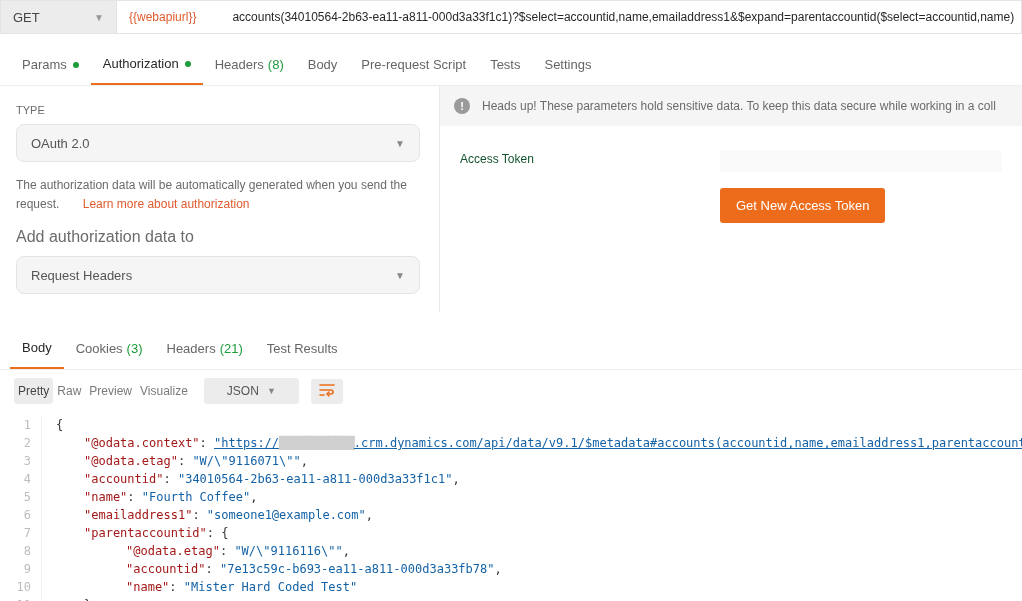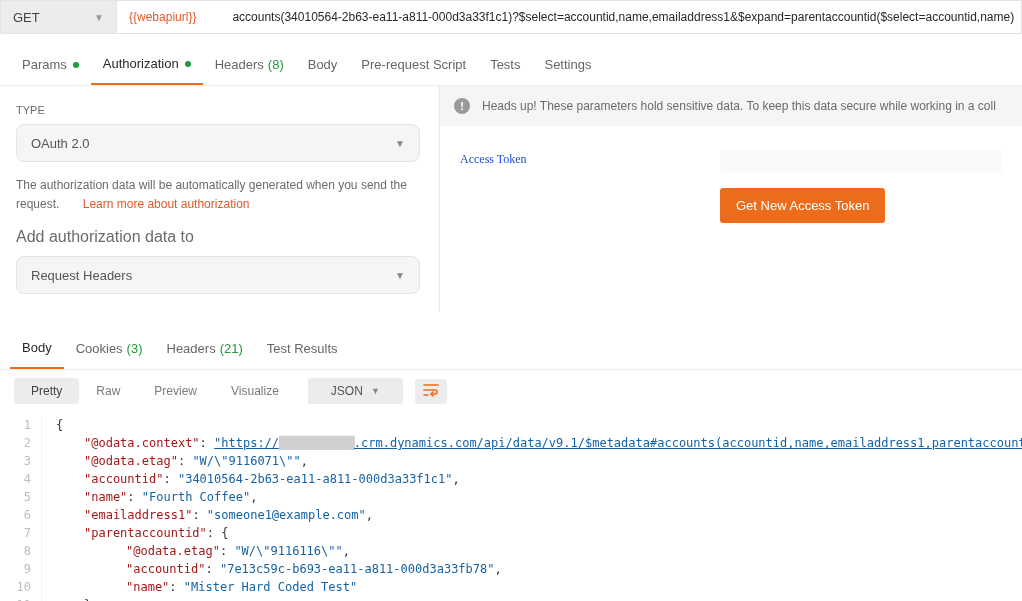--- a/index.html
+++ b/index.html
@@ -29,34 +29,34 @@
 .select-box { height: 38px; background: #f5f5f5; border: 1px solid #e4e4e4; border-radius: 8px; display: flex; align-items: center; justify-content: space-between; padding: 0 14px; font-size: 13px; color: #555; max-width: 404px; }
 .select-box .chev { color: #888; font-size: 10px; }
 .help-text { font-size: 12px; color: #6b6b6b; line-height: 1.6; margin: 14px 0; }
 .help-text a { color: #e05a2e; text-decoration: none; margin-left: 20px; }
 .sub-label { font-size: 16px; color: #6b6b6b; margin: 14px 0 10px 0; }
 
 .info-banner { background: #f5f5f5; padding: 12px 14px; display: flex; align-items: center; color: #6b6b6b; font-size: 12px; }
 .info-banner .info-icon { width: 16px; height: 16px; border-radius: 50%; background: #9a9a9a; color: #fff; display: flex; align-items: center; justify-content: center; font-size: 11px; font-weight: bold; margin-right: 12px; flex-shrink: 0; }
 
 .token-row { display: flex; align-items: flex-start; padding: 24px 20px 10px 20px; }
-.token-label { width: 260px; font-size: 12px; color: #1d4ed8; padding-top: 2px; font-family: Liberation Serif, serif; }
+.token-label { width: 260px; font-size: 12px; color: #14532d; padding-top: 2px; }
 .token-right { flex: 1; }
 .token-blur { height: 22px; background: #f6f6f6; opacity: 0.6; margin-bottom: 16px; border-radius: 2px; }
 .btn-orange { background: #ec6c1b; color: #fff; border: none; padding: 10px 16px; font-size: 13px; border-radius: 3px; cursor: pointer; }
 
 
 .resp-tabs { display: flex; border-bottom: 1px solid #eee; padding: 0 10px; margin-top: 16px; }
 .resp-tab { padding: 12px 12px; font-size: 13px; color: #666; cursor: pointer; display: flex; align-items: center; }
 .resp-tab.active { color: #282828; border-bottom: 2px solid #ec6c1b; }
 .resp-tab .badge { color: #1c9b3a; margin-left: 4px; }
 
 
 .view-bar { display: flex; align-items: center; padding: 8px 14px; }
-.view-btn { padding: 6px 17px; font-size: 12px; color: #7a7a7a; cursor: pointer; }
+.view-btn { padding: 6px 4px; font-size: 12px; color: #7a7a7a; cursor: pointer; }
 .view-btn.active { background: #ececec; border-radius: 3px; color: #444; }
 .format-sel { margin-left: 12px; padding: 6px 23px; background: #ececec; border-radius: 3px; display: flex; align-items: center; font-size: 12px; color: #555; }
 .format-sel .chev { margin-left: 8px; font-size: 9px; color: #888; }
 .wrap-icon { margin-left: 12px; padding: 4px 8px; background: #ececec; border-radius: 3px; color: #ec6c1b; }
 
 
 .code-area { display: flex; padding: 4px 0 14px 0; font-family: Consolas, Monaco, monospace; font-size: 12px; line-height: 18px; }
 .gutter { width: 42px; text-align: right; color: #bdbdbd; padding-right: 10px; user-select: none; border-right: 1px solid #f2f2f2; }
 .gutter div { height: 18px; }
 .code-lines { flex: 1; padding-left: 14px; overflow-x: hidden; white-space: nowrap; }

